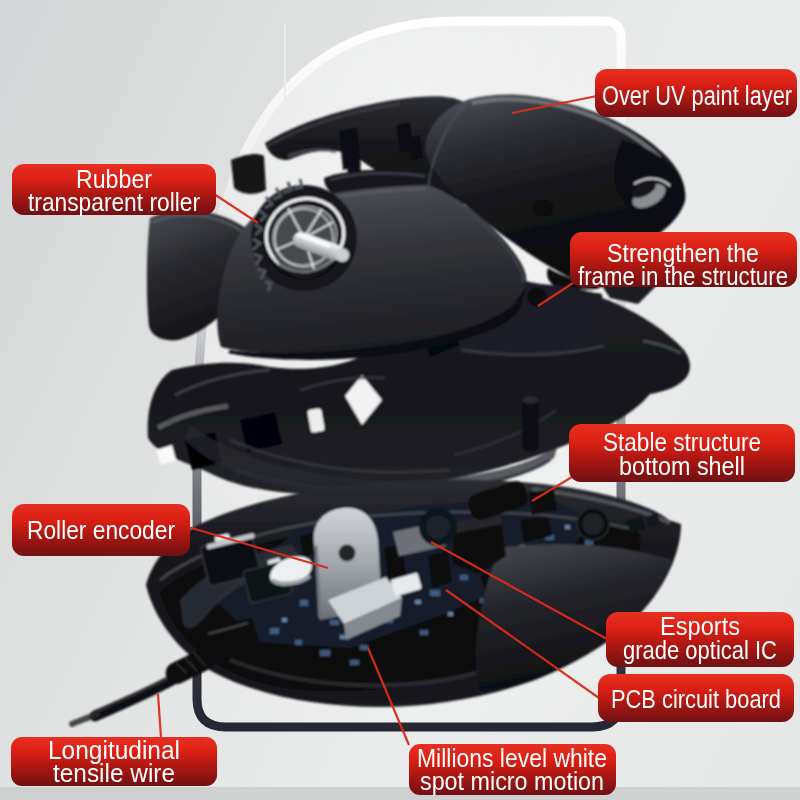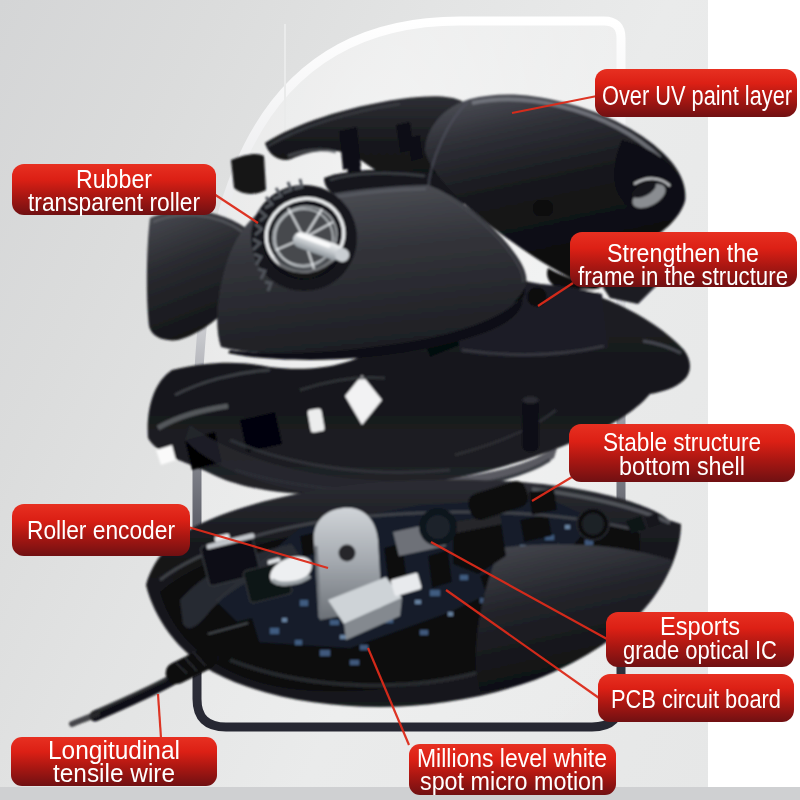--- a/index.html
+++ b/index.html
@@ -1,17 +1,17 @@
 <!DOCTYPE html>
 <html><head>
 <meta charset="utf-8">
 <style>
   html,body{margin:0;padding:0;}
   body{width:800px;height:800px;overflow:hidden;font-family:"Liberation Sans",sans-serif;}
-  #stage{position:relative;width:708px;height:800px;
+  #stage{position:relative;width:800px;height:800px;
     background:linear-gradient(115deg,#d4d5d6 0%,#dbdcdc 20%,#e3e4e4 40%,#eaebeb 62%,#e6e7e7 100%);}
   svg{position:absolute;left:0;top:0;}
 </style>
 </head>
 <body>
 <div id="stage">
 <svg width="800" height="800" viewBox="0 0 800 800">
 <defs>
   <linearGradient id="frameStroke" x1="0" y1="0" x2="0" y2="1">
     <stop offset="0" stop-color="#ffffff"></stop>

